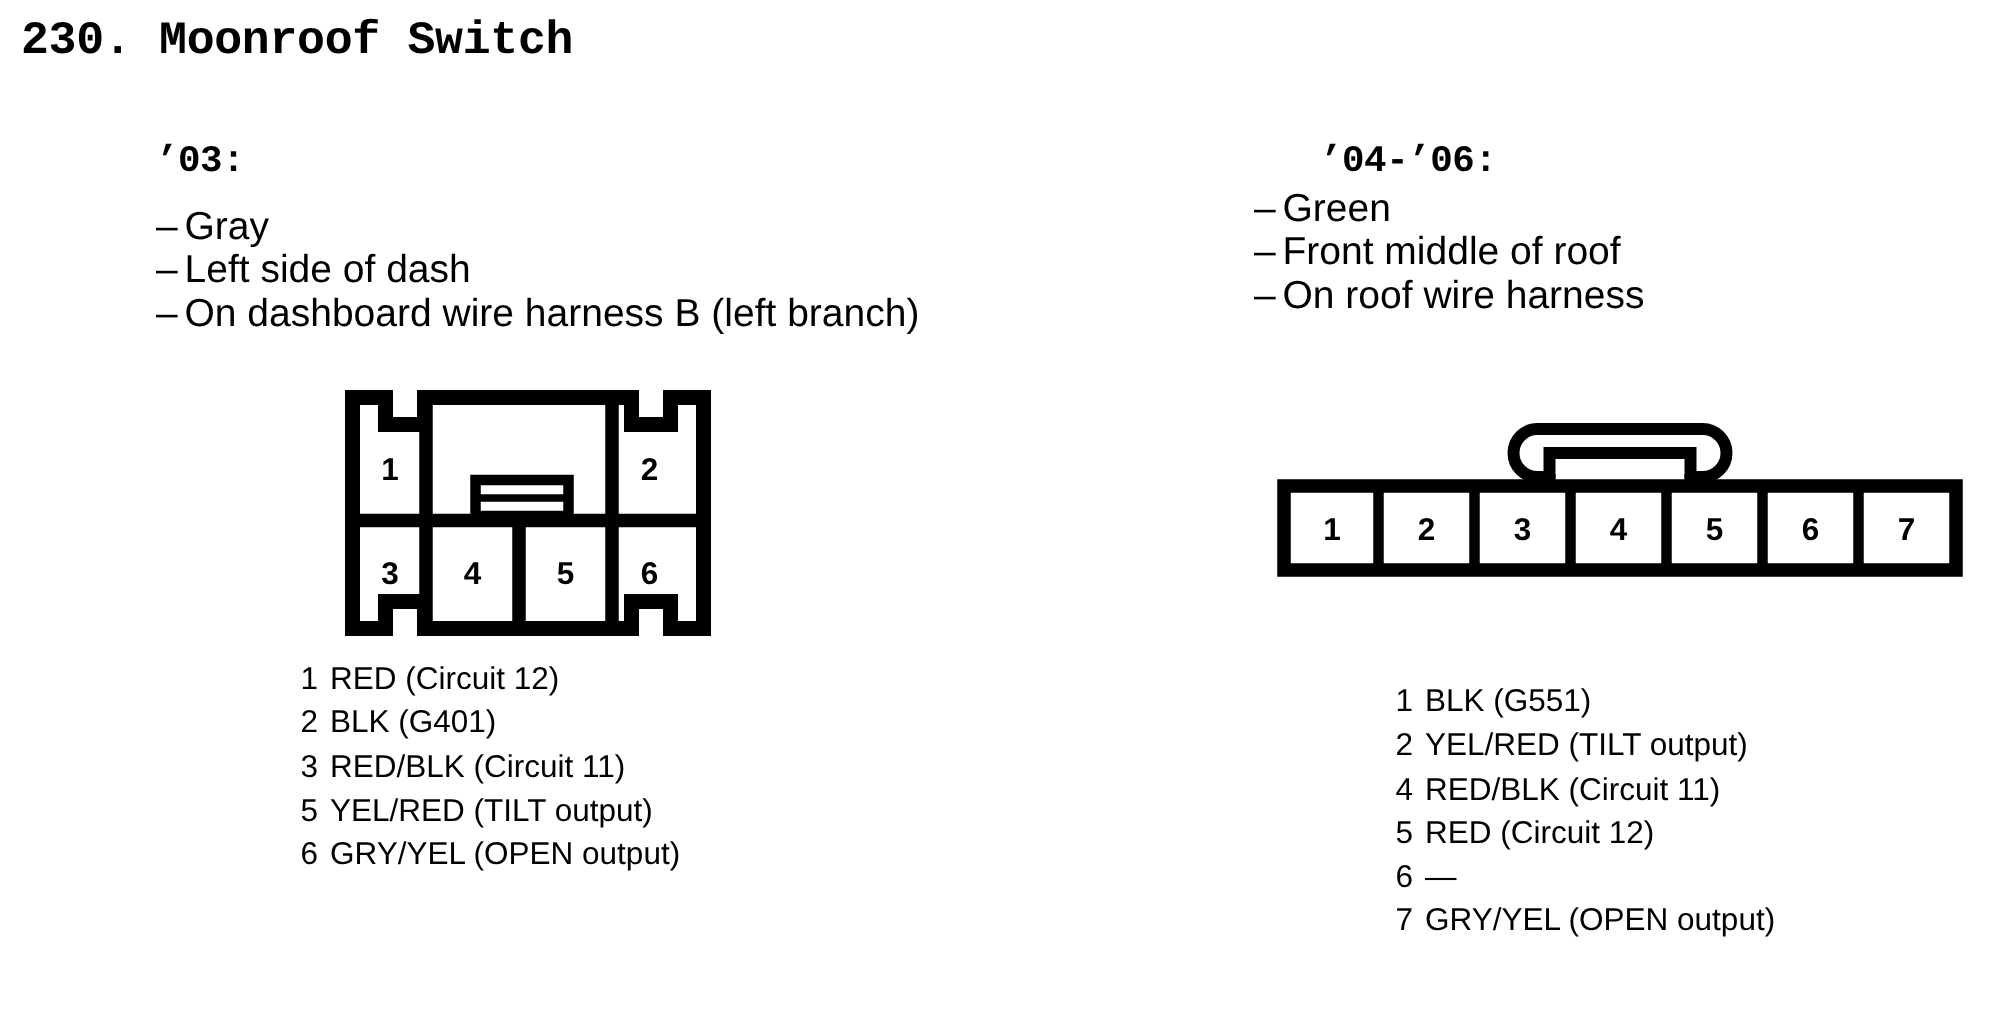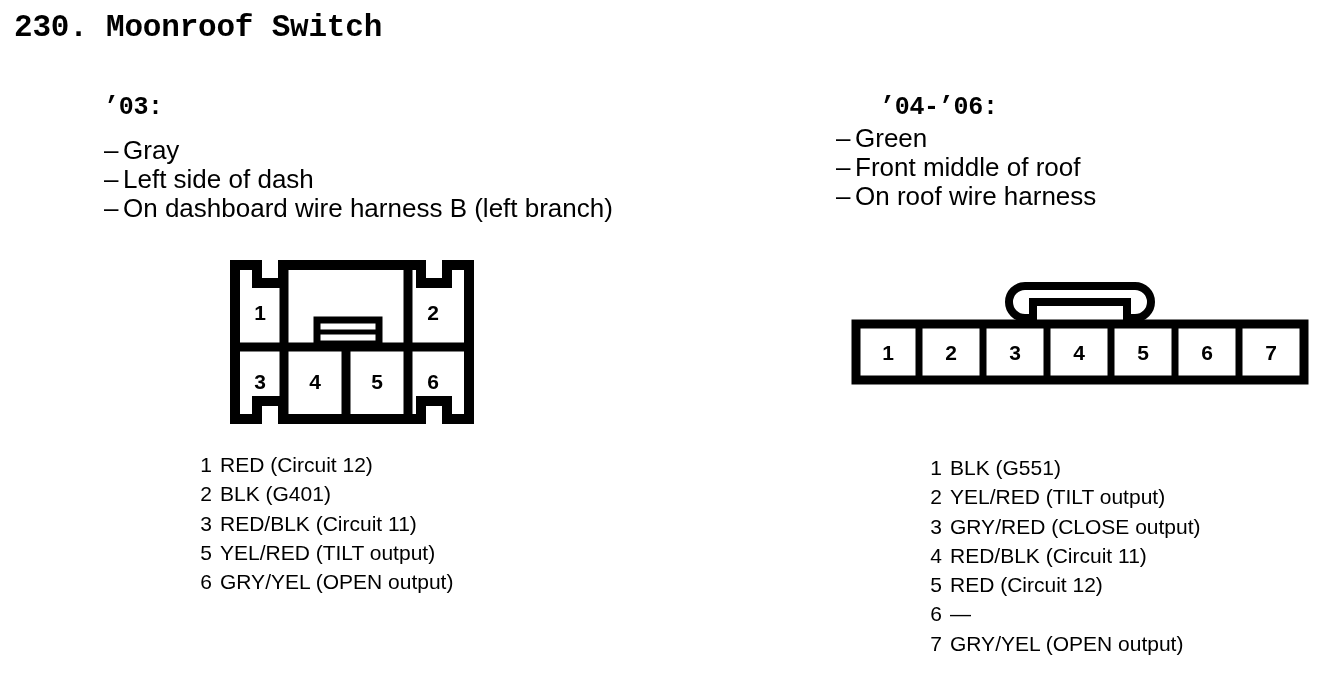--- a/index.html
+++ b/index.html
@@ -72,21 +72,21 @@
   
   .pin-list {
     position: absolute;
     list-style: none;
     margin: 0;
     padding: 0;
     font-size: 21px;
     line-height: 29.3px;
     white-space: nowrap;
   }
-  #pins-left  { left: 198px; top: 450px; }
+  #pins-left  { left: 198px; top: 438px; }
   #pins-right { left: 928px; top: 453px; }
 
   .pin-list li { display: block; }
   .pin-num {
     display: inline-block;
     width: 14px;
     text-align: right;
     margin-right: 8px;
   }
   .pin-desc { display: inline; }
@@ -209,18 +209,17 @@
       <text x="293" y="88" font-family="Liberation Sans, sans-serif" font-size="21" font-weight="bold" text-anchor="middle">5</text>
       <text x="357" y="88" font-family="Liberation Sans, sans-serif" font-size="21" font-weight="bold" text-anchor="middle">6</text>
       <text x="421" y="88" font-family="Liberation Sans, sans-serif" font-size="21" font-weight="bold" text-anchor="middle">7</text>
     </svg>
   </div>
 </div>
 
 <ul class="pin-list" id="pins-right">
   <li><span class="pin-num">1</span><span class="pin-desc">BLK (G551)</span></li>
   <li><span class="pin-num">2</span><span class="pin-desc">YEL/RED (TILT output)</span></li>
-  <li><span class="pin-num">3</span><span class="pin-desc">GRY/RED (CLOSE output)</span></li>
   <li><span class="pin-num">4</span><span class="pin-desc">RED/BLK (Circuit 11)</span></li>
   <li><span class="pin-num">5</span><span class="pin-desc">RED (Circuit 12)</span></li>
   <li><span class="pin-num">6</span><span class="pin-desc">—</span></li>
   <li><span class="pin-num">7</span><span class="pin-desc">GRY/YEL (OPEN output)</span></li>
 </ul>
 
 </body></html>

